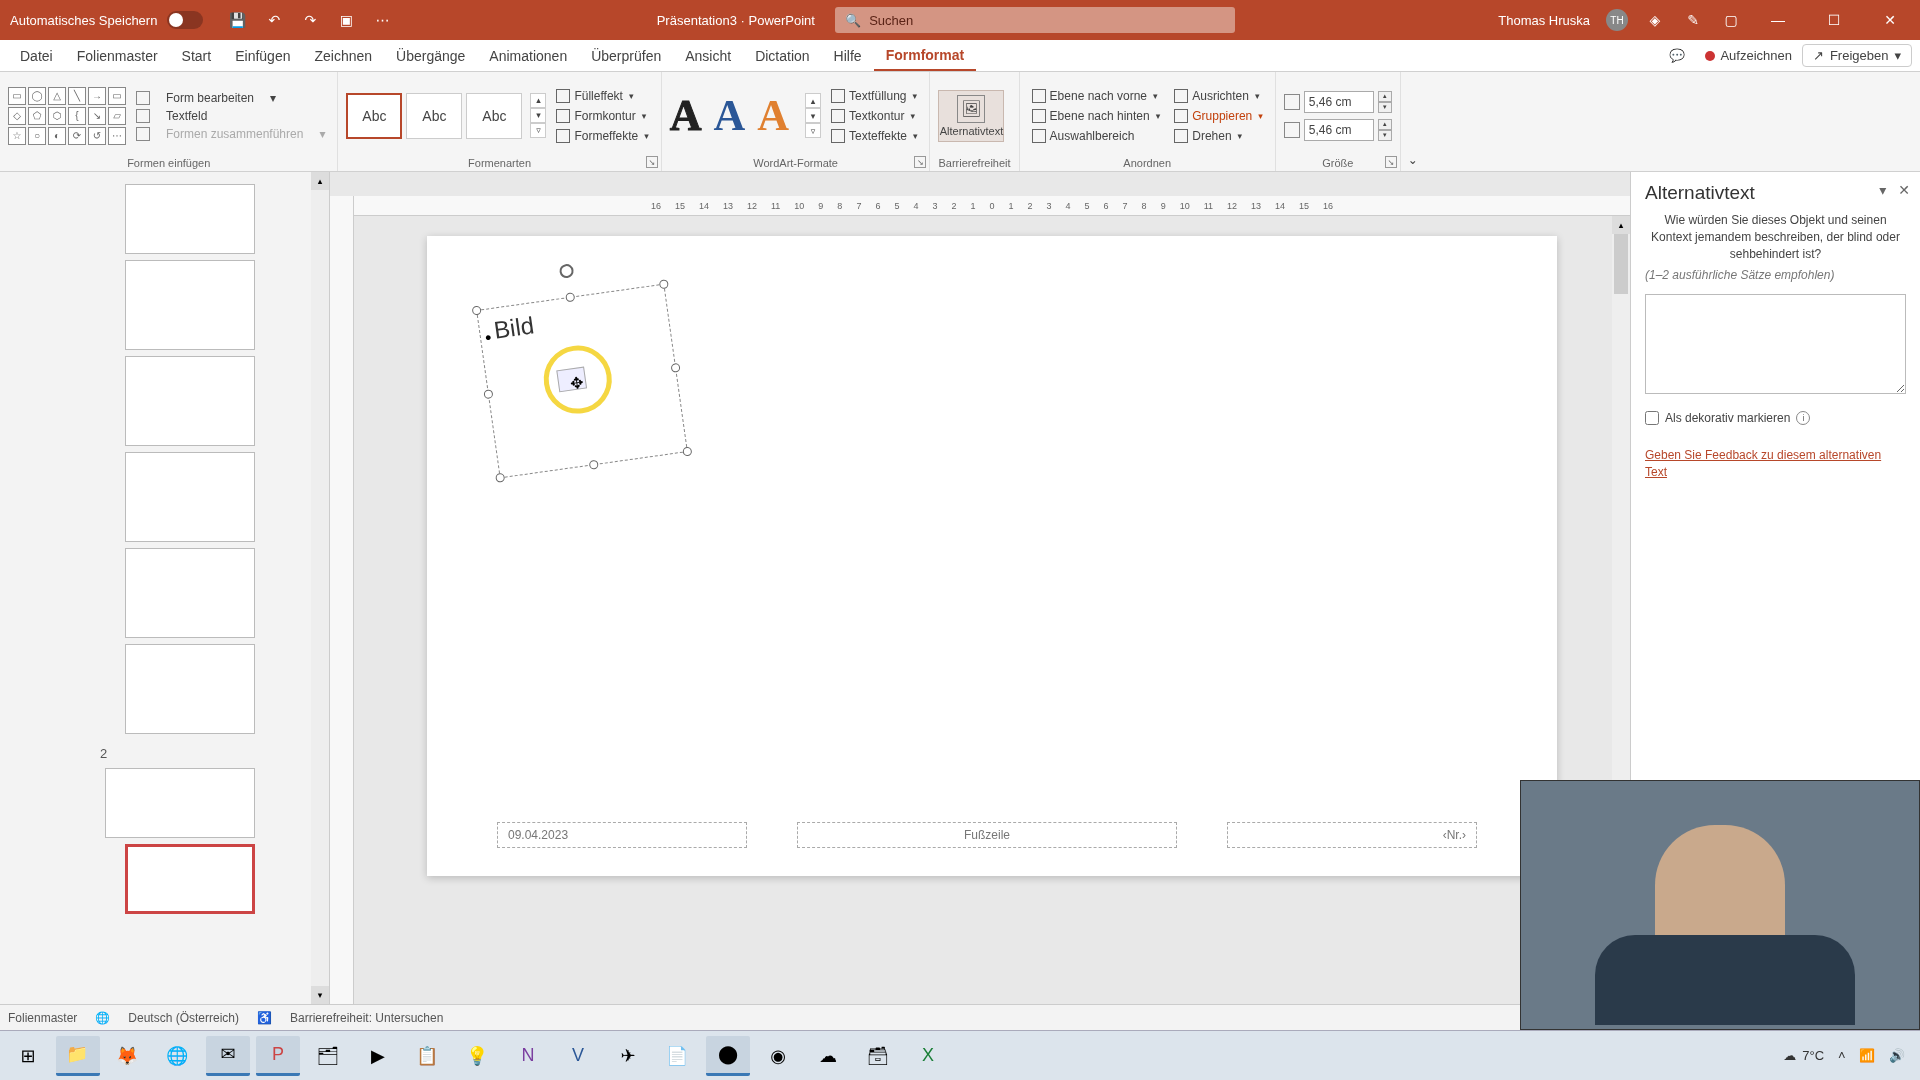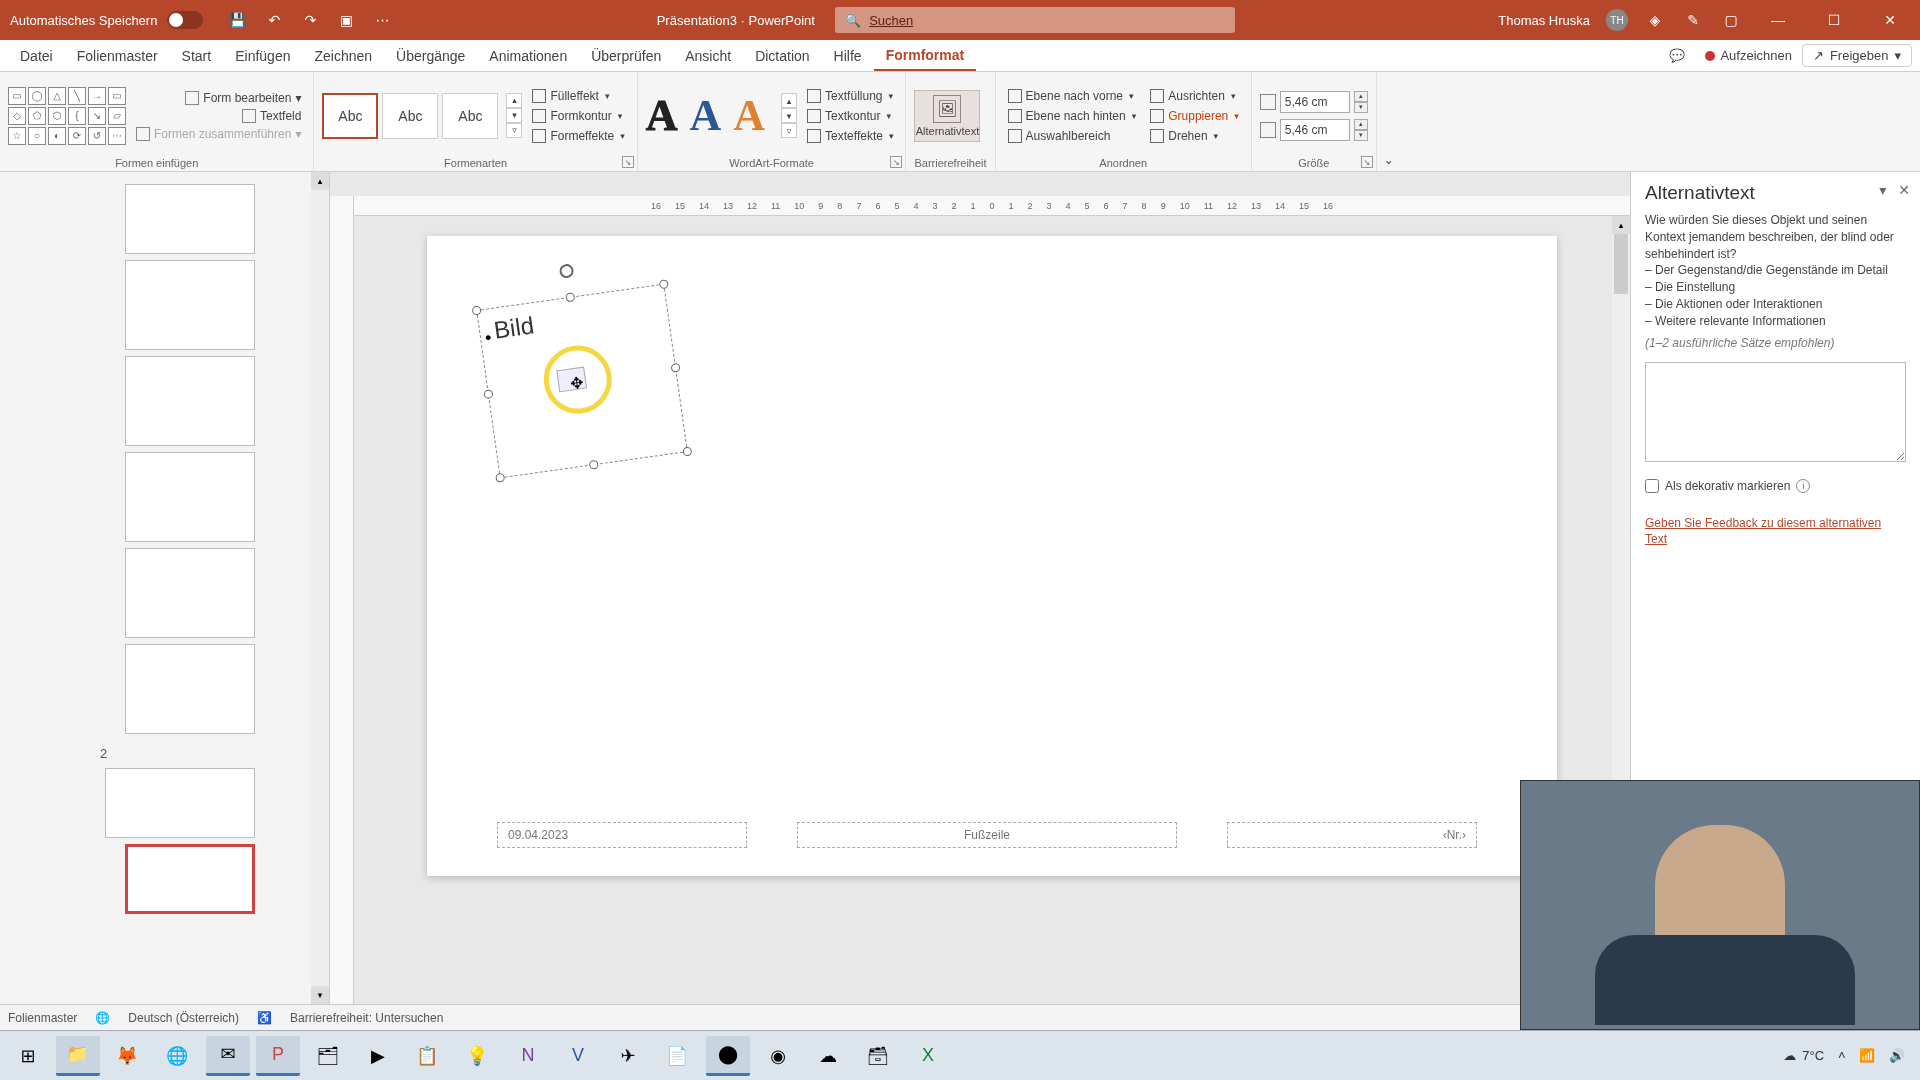--- a/index.html
+++ b/index.html
@@ -9,21 +9,21 @@
 .titlebar { height: 40px; background: #b7472a; display: flex; align-items: center; color: #fff; font-size: 13px; }
 .titlebar .left { display: flex; align-items: center; gap: 10px; padding-left: 10px; }
 .titlebar .autosave-lbl { color: #fff; }
 .toggle { width: 36px; height: 18px; background: #8a3521; border-radius: 10px; position: relative; }
 .toggle::after { content:""; position:absolute; width:14px; height:14px; background:#fff; border-radius:50%; top:2px; left:2px; }
 .tb-icon { width: 22px; height: 22px; display:flex; align-items:center; justify-content:center; color:#fff; cursor:pointer; font-size:14px; }
 .qat { display:flex; gap:14px; margin-left:14px; }
 .titlebar .center { flex:1; display:flex; justify-content:center; align-items:center; gap:20px; }
 .docname { color:#fff; }
 .search-box { background:#d49583; width:400px; height:26px; border-radius:3px; display:flex; align-items:center; padding:0 10px; gap:8px; color:#5a2316; }
-.search-box span.ph { color:#5a2316; font-size:13px;text-decoration:underline; }
+.search-box span.ph { color:#5a2316; font-size:13px; }
 .titlebar .right { display:flex; align-items:center; gap:16px; padding-right:10px; }
 .avatar { width:22px; height:22px; border-radius:50%; background:#888; display:flex; align-items:center; justify-content:center; font-size:10px; color:#fff; }
 .win-btn { width:40px; height:40px; display:flex; align-items:center; justify-content:center; color:#fff; font-size:14px; cursor:pointer;}
 
 
 .ribbon-tabs { height: 32px; background:#fff; border-bottom:1px solid #d0d0d0; display:flex; align-items:center; padding:4px 8px; font-size:14px; color:#444; }
 .ribbon-tabs .tab { padding: 6px 12px; cursor:pointer; }
 .ribbon-tabs .tab.active { color:#b7472a; border-bottom:2px solid #b7472a; font-weight:600; }
 .ribbon-tabs .spacer { flex:1; }
 .rt-btn { display:flex; align-items:center; gap:5px; padding:4px 10px; cursor:pointer; font-size:13px; }
@@ -33,21 +33,21 @@
 
 .ribbon { height: 100px; background:#f5f5f5; border-bottom:1px solid #d0d0d0; display:flex; font-size:12px; color:#444; }
 .rgroup { border-right:1px solid #e0e0e0; padding:4px 8px 2px 8px; display:flex; flex-direction:column; justify-content:space-between; position:relative;}
 .rgroup-label { text-align:center; font-size:11px; color:#666; padding-top:2px;}
 .rgroup-body { flex:1; display:flex; align-items:center; gap:6px; }
 .dlg-launcher { position:absolute; right:3px; bottom:3px; width:12px; height:12px; border:1px solid #999; font-size:8px; display:flex; align-items:center; justify-content:center; color:#666; cursor:pointer;}
 
 .shape-grid { display:grid; grid-template-columns:repeat(6,18px); grid-template-rows:repeat(3,18px); gap:2px; }
 .shape-grid div { border:1px solid #888; background:#fff; cursor:pointer; font-size:10px; display:flex; align-items:center; justify-content:center; color:#666;}
 .small-btns { display:flex; flex-direction:column; gap:2px; font-size:12px; }
-.small-btns .sb { display:flex; align-items:center; gap:4px; padding:1px 4px; cursor:pointer;justify-content:flex-end; }
+.small-btns .sb { display:flex; align-items:center; gap:16px; padding:1px 4px; cursor:pointer; }
 .sb.disabled { color:#aaa; }
 .sb .ic { width:14px; height:14px; border:1px solid #888; }
 
 .style-gal { display:flex; gap:4px; }
 .style-item { width:56px; height:46px; border:1px solid #ccc; background:#fff; display:flex; align-items:center; justify-content:center; font-size:14px; cursor:pointer; }
 .style-item.sel { border:2px solid #b7472a; }
 .gal-scroll { display:flex; flex-direction:column; margin-left:4px; }
 .gal-scroll div { width:16px; height:15px; border:1px solid #ccc; background:#fff; font-size:9px; display:flex; align-items:center; justify-content:center; cursor:pointer;}
 
 .ddl-col { display:flex; flex-direction:column; gap:2px; }
@@ -111,21 +111,21 @@
 .footer-ph { position:absolute; bottom:28px; height:26px; border:1px dashed #aaa; display:flex; align-items:center; padding:0 10px; font-size:12px; color:#777;}
 .fph1 { left:70px; width:250px; }
 .fph2 { left:370px; width:380px; justify-content:center;}
 .fph3 { left:800px; width:250px; justify-content:flex-end;}
 
 
 .alt-pane { width:290px; background:#fff; border-left:1px solid #ccc; padding:10px 14px; font-size:12px; color:#444; position:relative;}
 .alt-pane h2 { font-size:19px; font-weight:400; color:#333; margin-bottom:8px;}
 .alt-pane .pane-ctl { position:absolute; right:10px; top:10px; display:flex; gap:12px; font-size:14px; color:#666;}
 .alt-pane .pane-ctl span { cursor:pointer; }
-.alt-desc { line-height:1.4; margin-bottom:6px; }
+.alt-desc { line-height:1.4; margin-bottom:6px;text-align:center; }
 .alt-desc ul { list-style:none; padding-left:0;}
 .alt-desc li::before { content:"– "; }
 .alt-note { font-style:italic; color:#777; margin:6px 0 12px 0;}
 .alt-textarea { width:100%; height:100px; border:1px solid #bbb; background:#fff; margin-bottom:14px;}
 .alt-check { display:flex; align-items:center; gap:6px; margin-bottom:22px;}
 .alt-check input { width:14px; height:14px; }
 .info-ic { width:14px; height:14px; border:1px solid #888; border-radius:50%; font-size:9px; display:flex; align-items:center; justify-content:center; color:#666;}
 .alt-link { color:#b7472a; text-decoration:underline; cursor:pointer; font-size:12px; line-height:1.4;}
 
 
@@ -501,26 +501,20 @@
   </div>
 
   <div class="alt-pane">
     <div class="pane-ctl">
       <span>▾</span>
       <span>✕</span>
     </div>
     <h2>Alternativtext</h2>
     <div class="alt-desc">
       <div>Wie würden Sie dieses Objekt und seinen Kontext jemandem beschreiben, der blind oder sehbehindert ist?</div>
-      <ul>
-        <li>Der Gegenstand/die Gegenstände im Detail</li>
-        <li>Die Einstellung</li>
-        <li>Die Aktionen oder Interaktionen</li>
-        <li>Weitere relevante Informationen</li>
-      </ul>
     </div>
     <div class="alt-note">(1–2 ausführliche Sätze empfohlen)</div>
     <textarea class="alt-textarea" style=""></textarea>
     <div class="alt-check">
       <input type="checkbox" style="">
       <span>Als dekorativ markieren</span>
       <span class="info-ic">i</span>
     </div>
     <div class="alt-link">Geben Sie Feedback zu diesem alternativen Text</div>
   </div>

